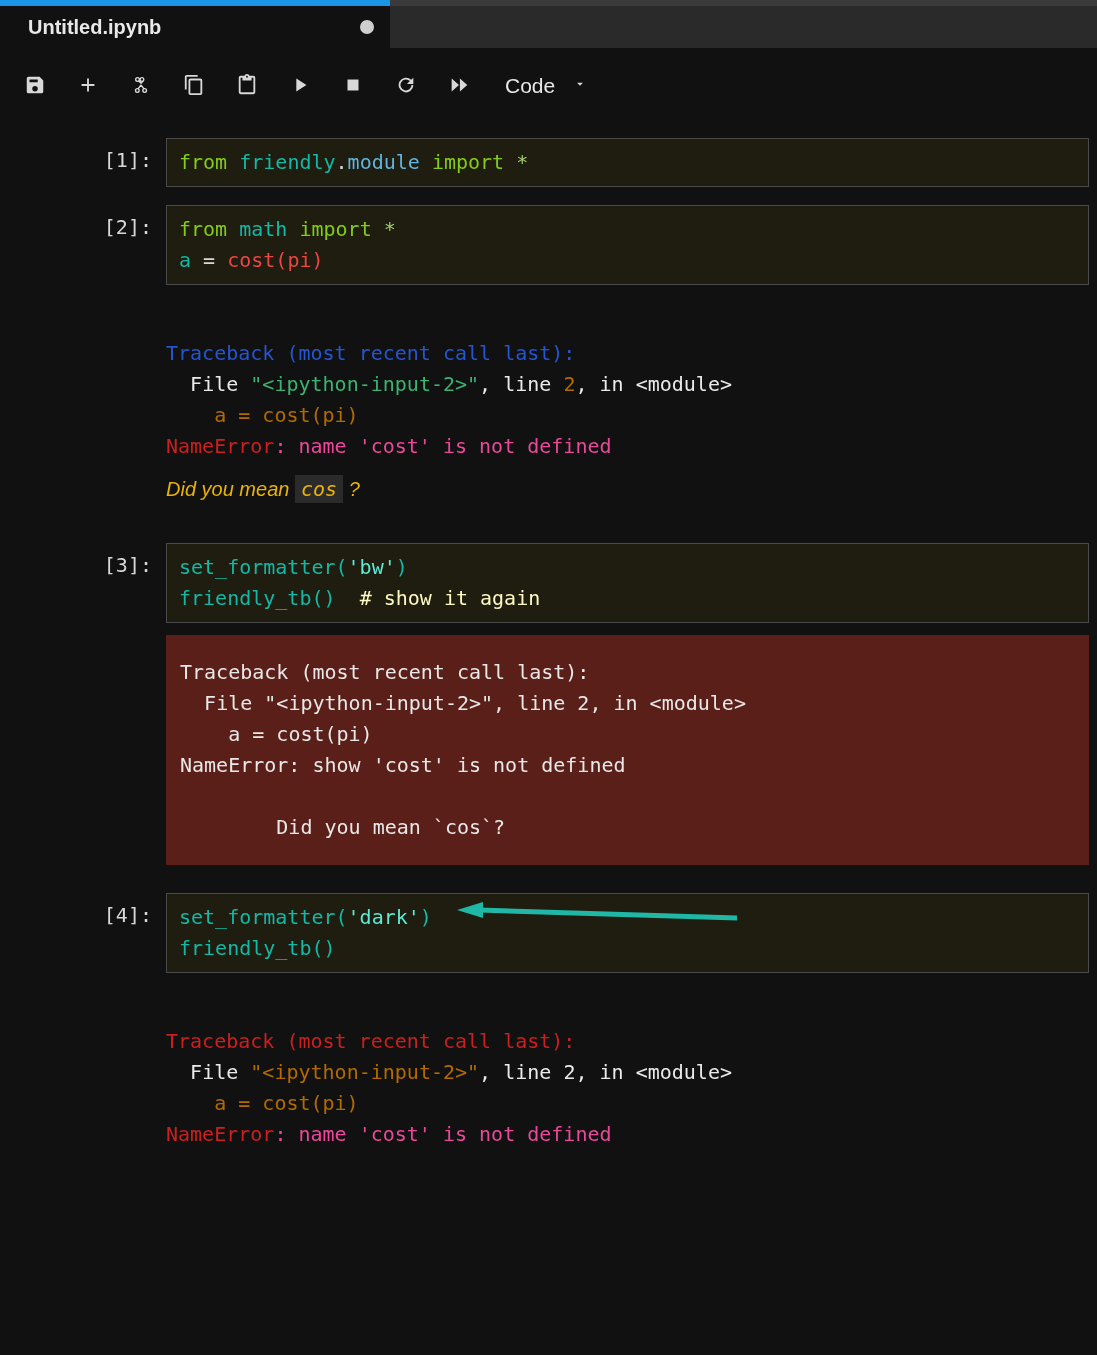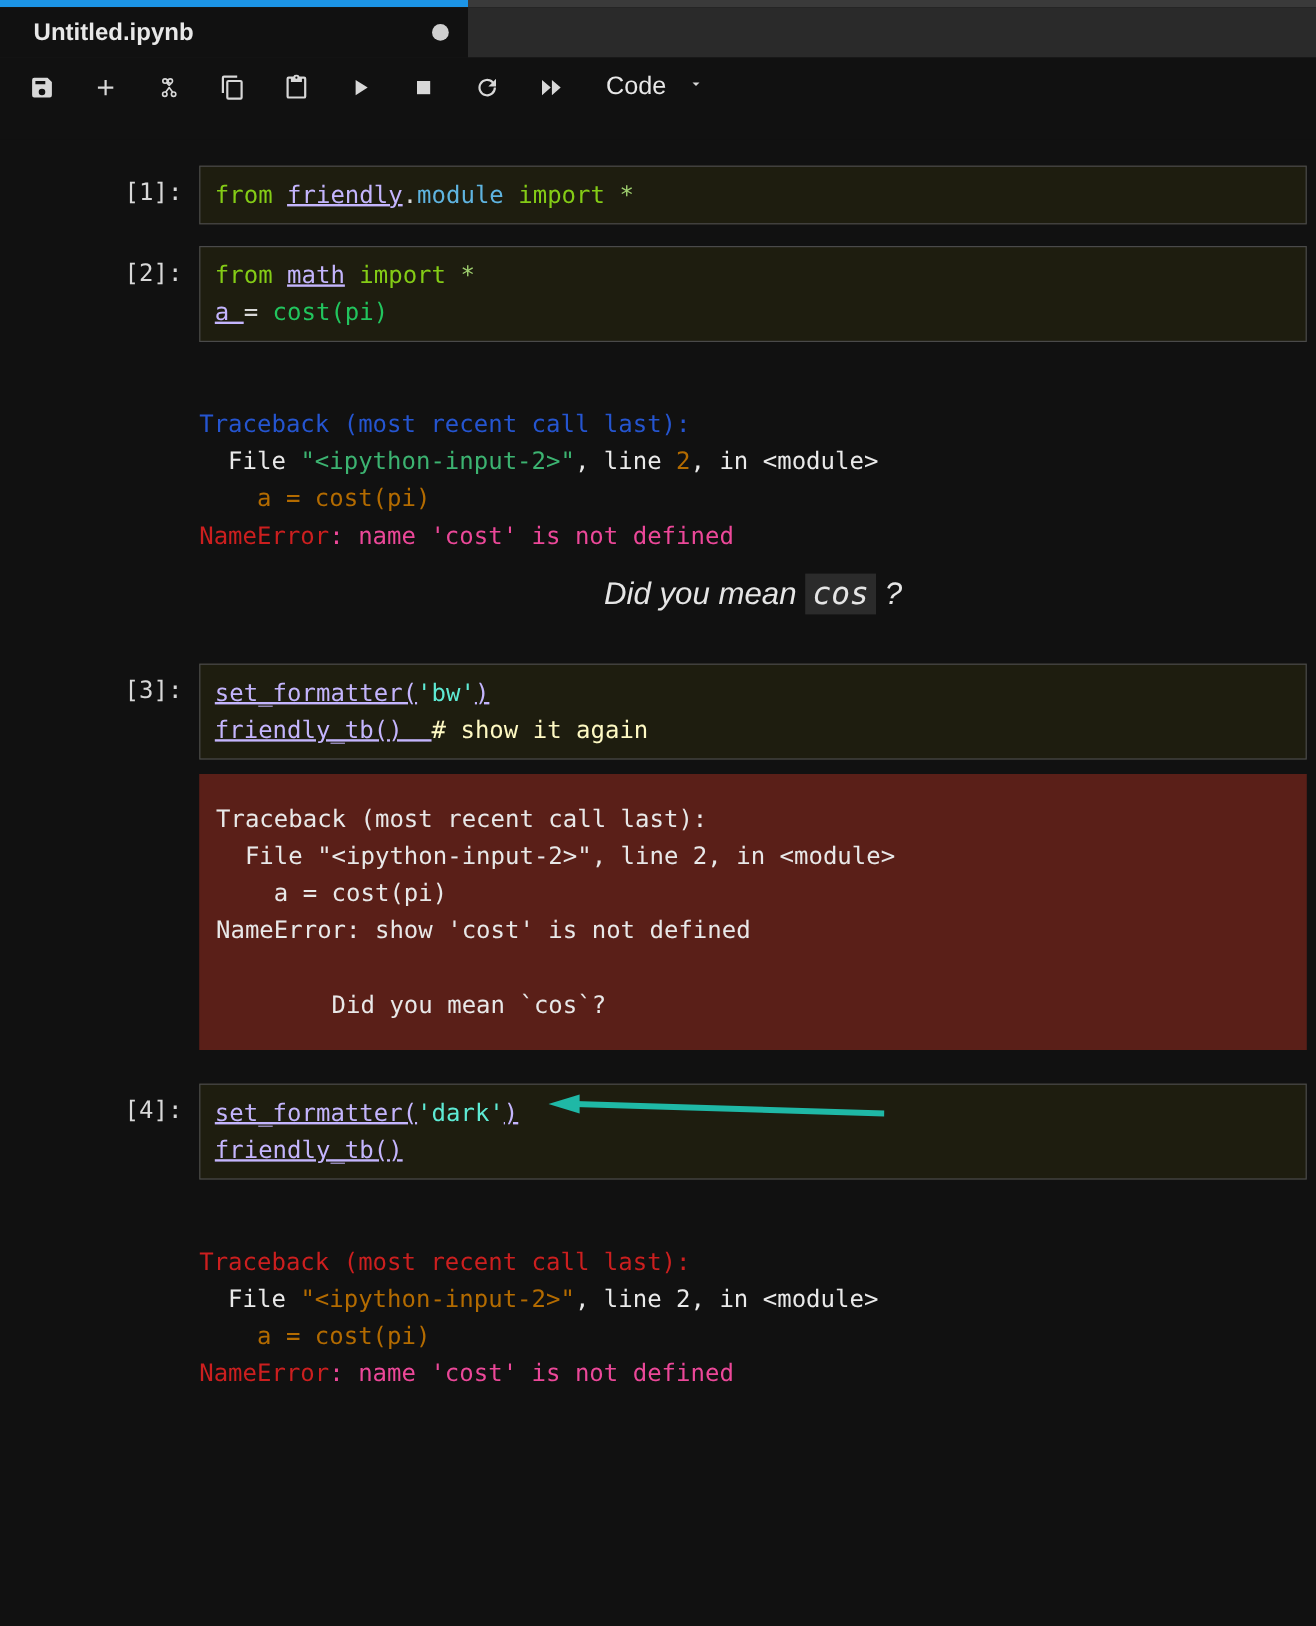--- a/index.html
+++ b/index.html
@@ -44,21 +44,21 @@
     display: inline-flex;
   }
   .tab .title { flex: 1; }
   .tab .dirty-dot {
     width: 14px; height: 14px; border-radius: 50%;
     background: #cfcfcf;
   }
   .toolbar {
     background: #111111;
     display: flex;
-    align-items: flex-start;
+    align-items: flex-end;
     gap: 27px;
     padding: 12px 22px 18px 22px;
     height: 68px;
   }
   .tool-btn {
     color: #d8d8d8;
     display: inline-flex;
     align-items: center;
     justify-content: center;
     width: 26px; height: 26px;
@@ -105,42 +105,41 @@
   }
   .output-maroon {
     background: #5a1f18;
     padding: 22px 14px 22px 14px;
     color: #e8e8e8;
   }
   .tk-kw { color: #84cc16; font-weight: normal; }
   .tk-mod { color: #5fb4e0; }
   .tk-op { color: #d8d8d8; }
   .tk-star { color: #9fcf6f; }
-  .tk-id { color: #c4b5fd; text-decoration: underline; }
-  .tk-call { color: #22c55e; }
+  .tk-id { color: #14b8a6; }
+  .tk-call { color: #ef4444; }
   .tk-str { color: #5eead4; }
   .tk-cmt { color: #fef9c3; }
   .tb-head { color: #2555d0; }
   .tb-file { color: #eaeaea; }
   .tb-fname { color: #3cb371; }
   .tb-line { color: #b36b00; }
   .tb-code { color: #b36b00; }
   .tb-err { color: #cc1f1f; }
   .tb-msg { color: #ec4899; margin-top: 36px; }
   .tb4-head { color: #cc1f1f; }
   .tb4-fname { color: #b36b00; }
   .tb4-code { color: #b36b00; }
   .tb4-err { color: #cc1f1f; }
   .didyou {
     font-family: "Segoe UI", "Helvetica Neue", sans-serif;
     font-style: italic;
-    font-size: 26px;
-    color: #e5e5e5;
+    font-size: 20px;
+    color: #eab308;
     margin-top: 12px;
-    text-align: center;
   }
   .didyou .sugg {
     background: #2b2b2b;
     font-family: "DejaVu Sans Mono", monospace;
     font-style: italic;
     padding: 2px 6px;
   }
   .didyou4 { color: #e6e6e6; margin-top: 18px; }
   .didyou4 .sugg4 { color: #b36b00; }
   .arrow {

